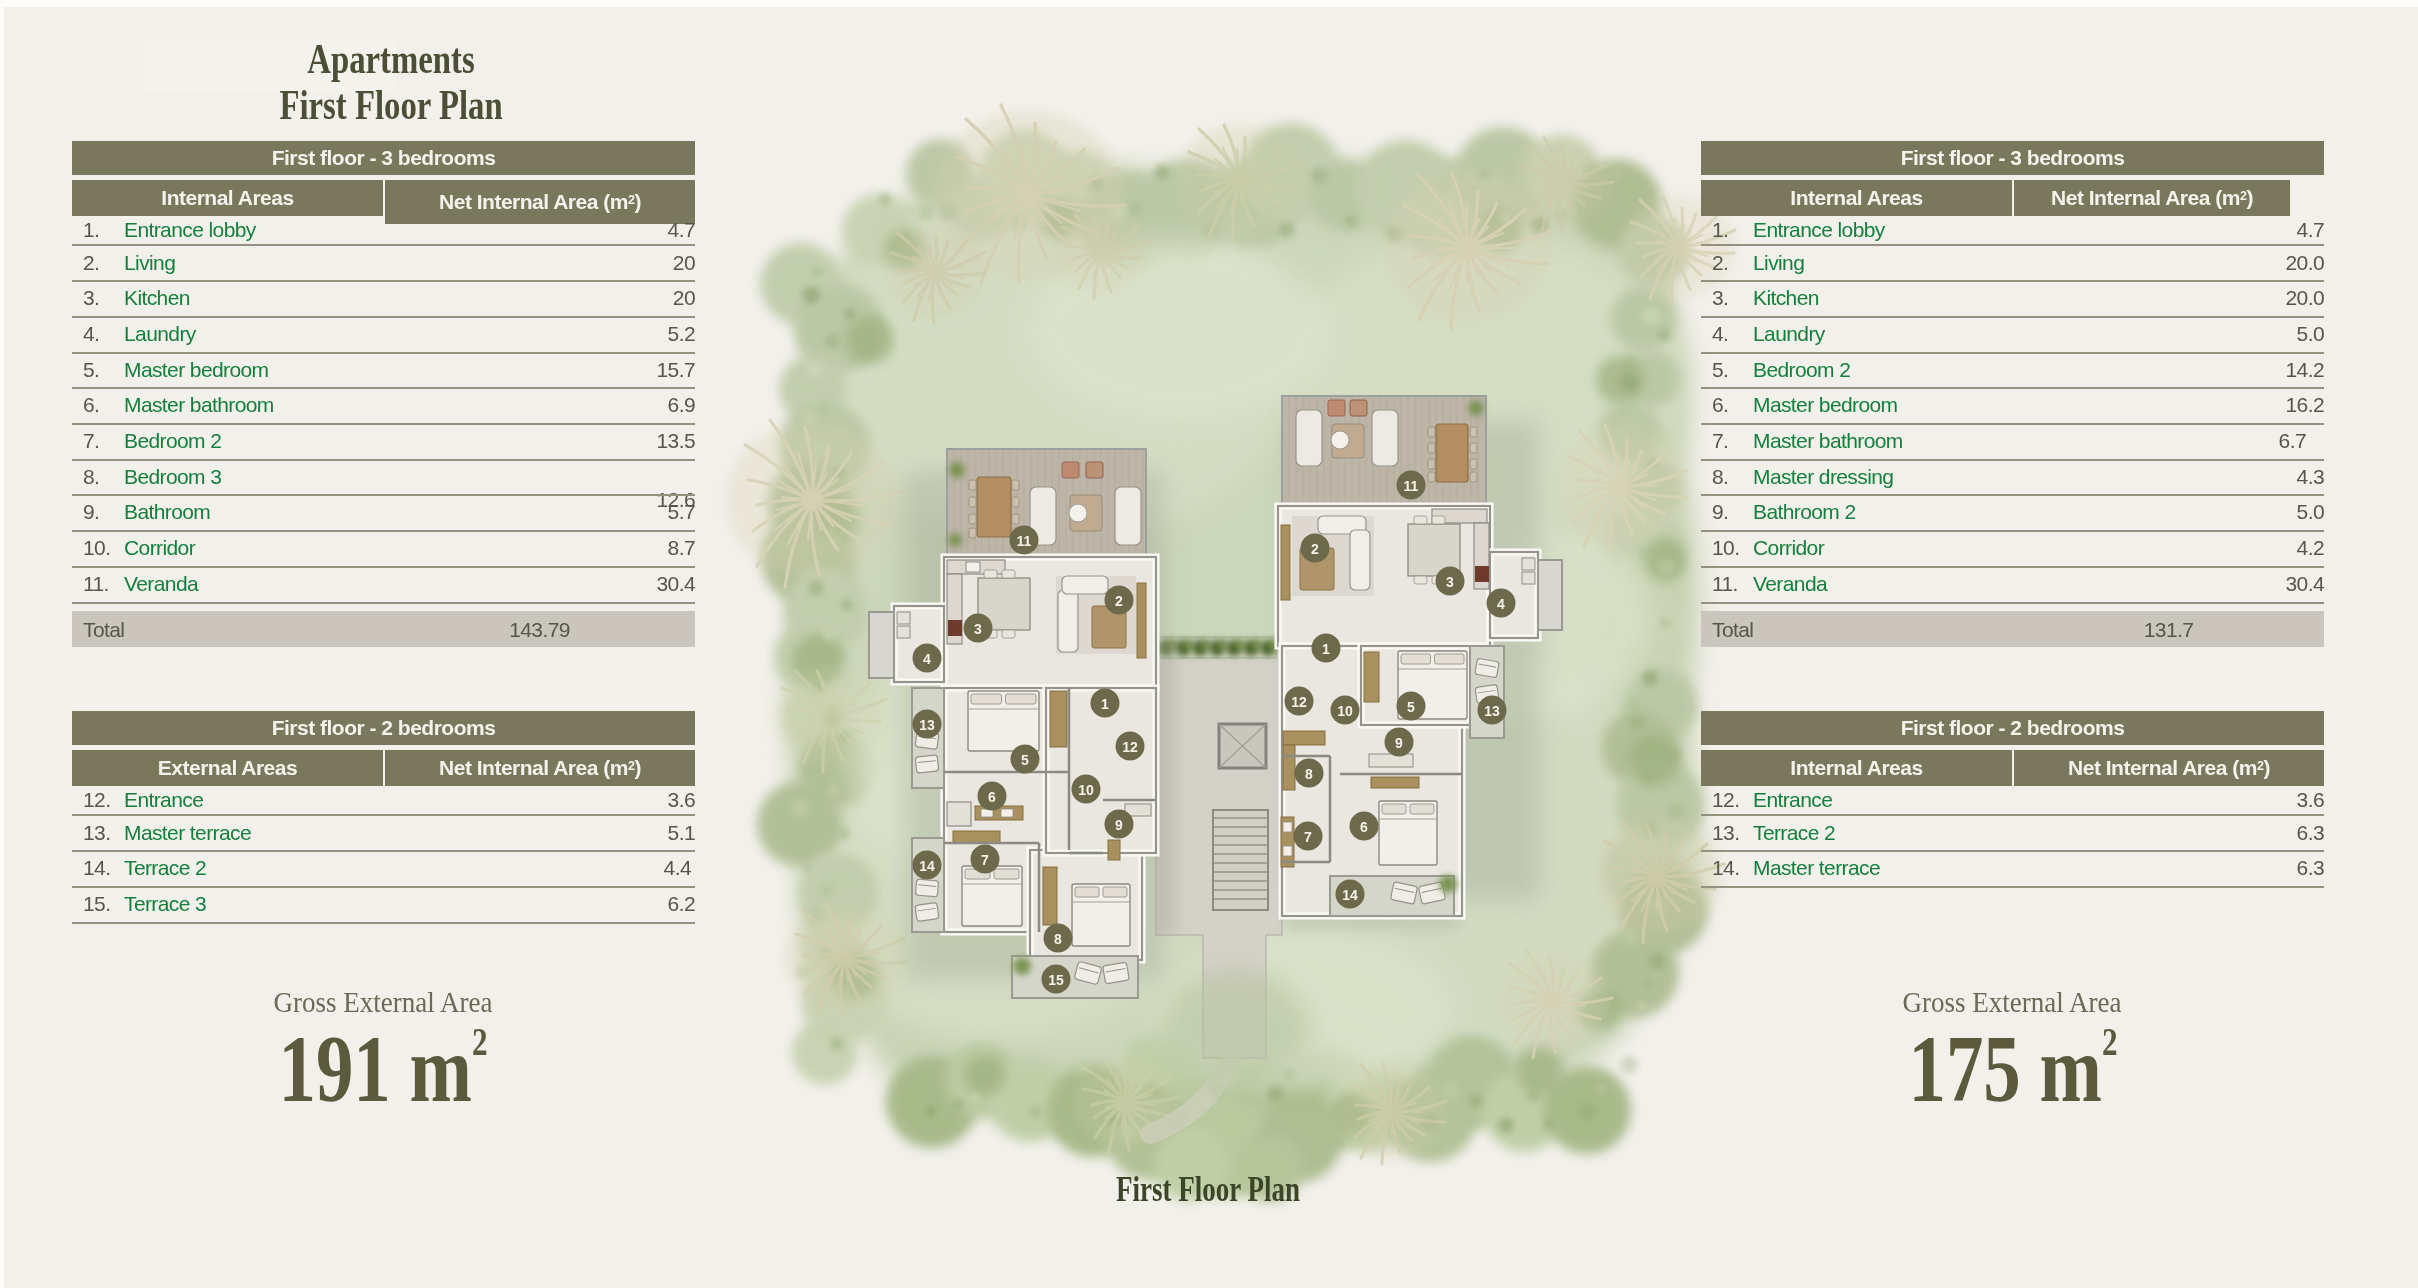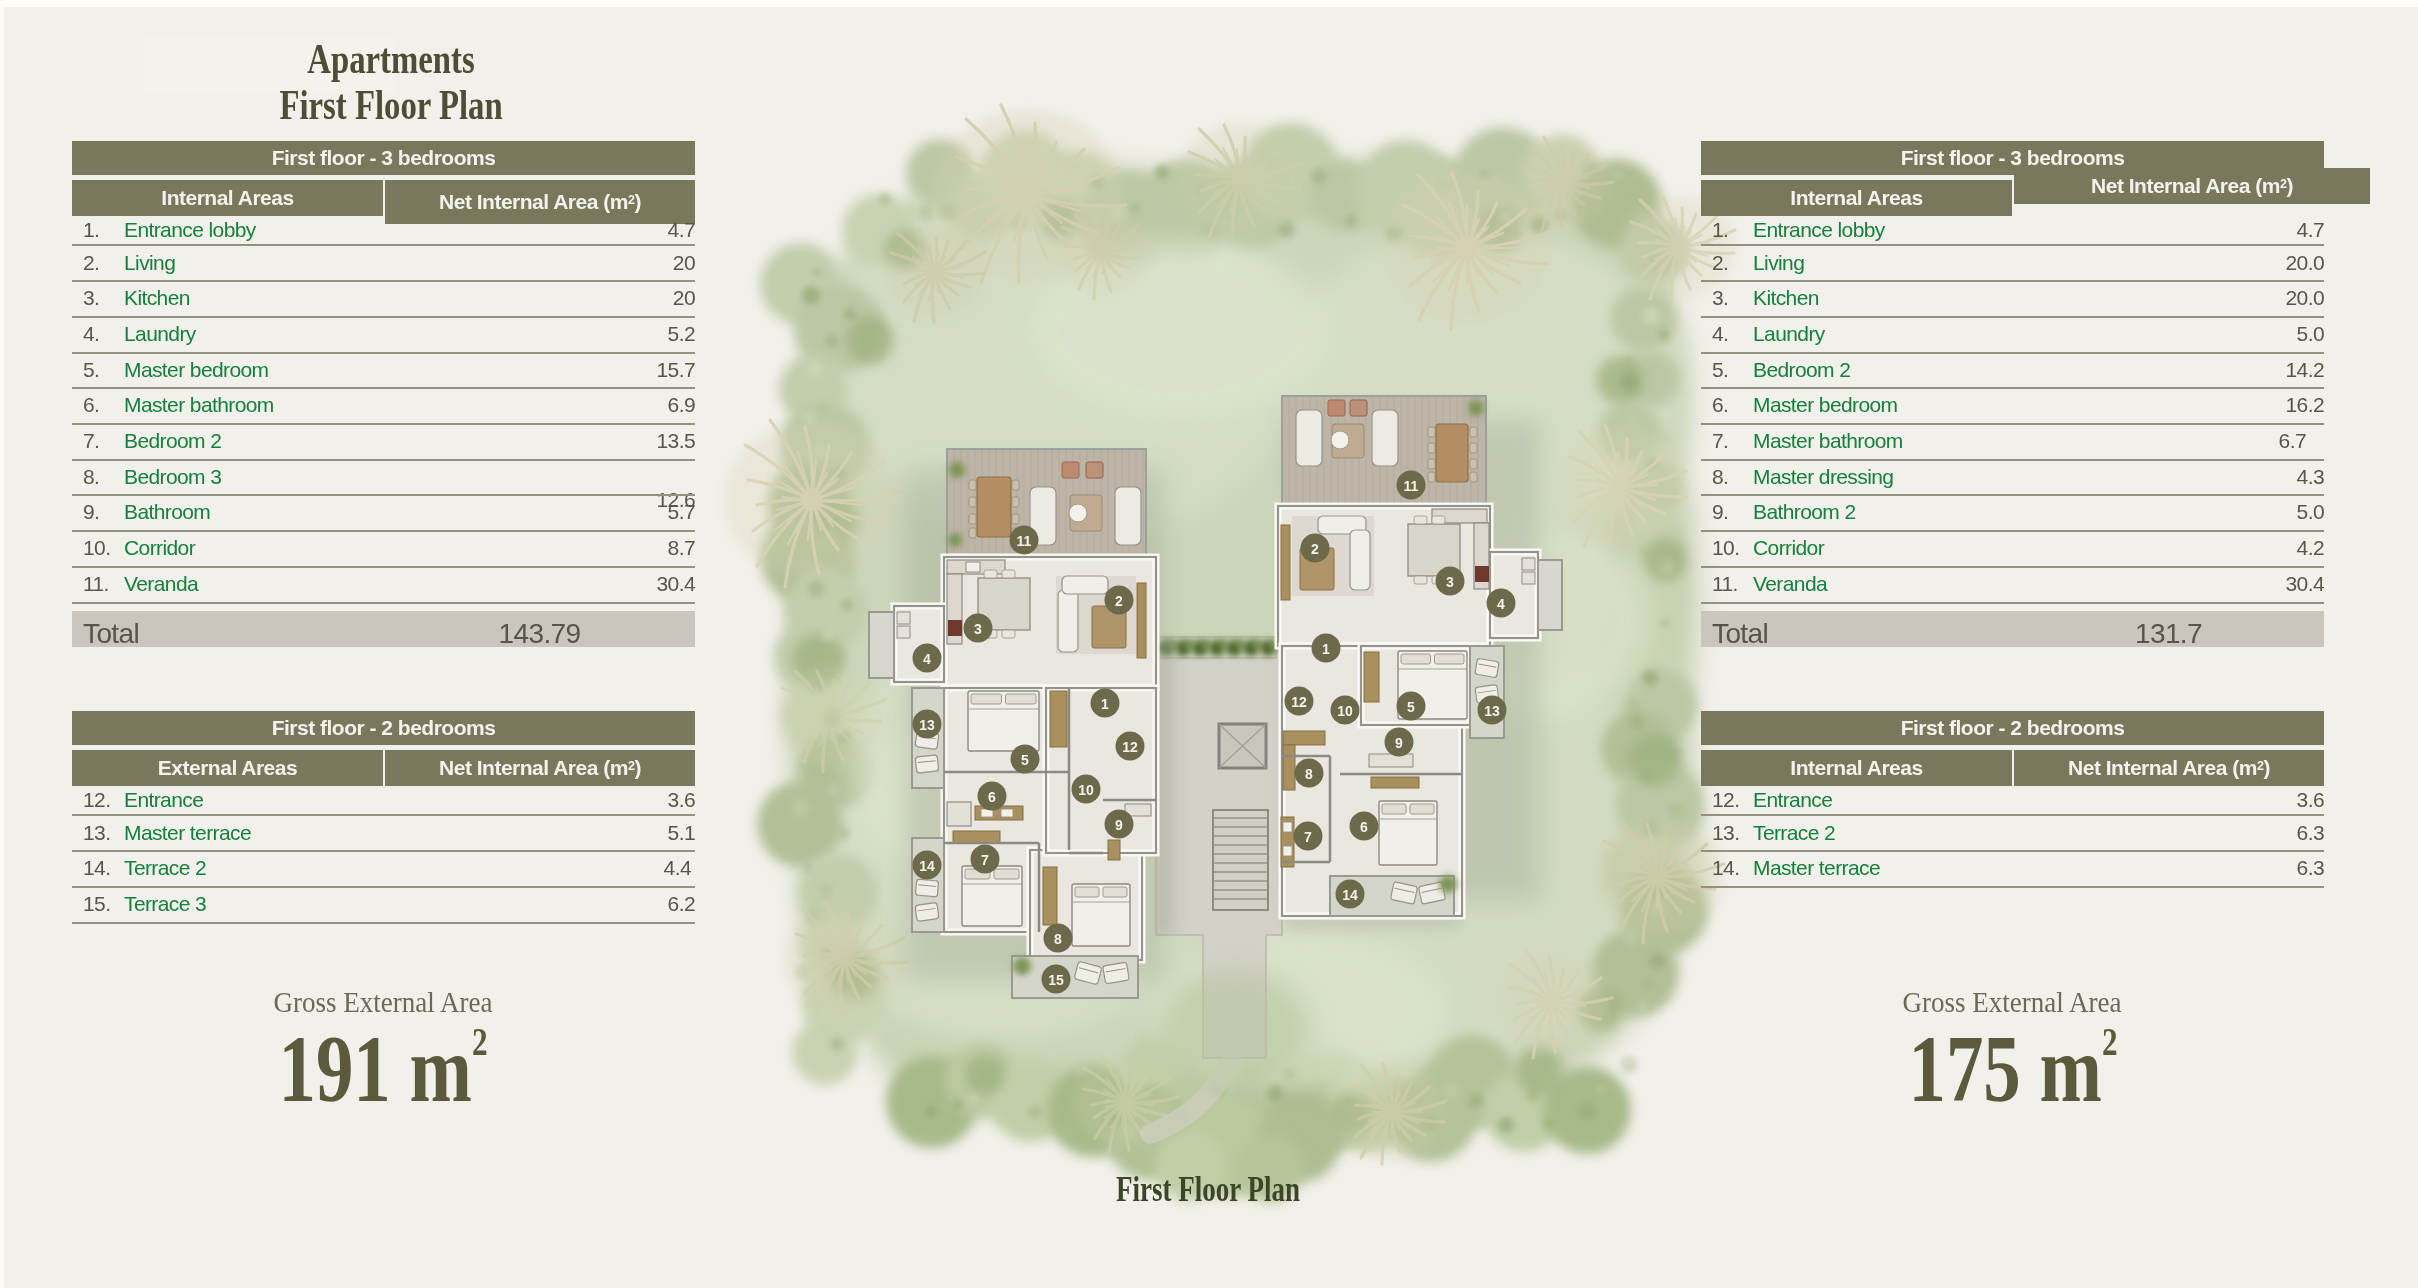--- a/index.html
+++ b/index.html
@@ -6,21 +6,21 @@
  font-family:"Liberation Sans",sans-serif;overflow:hidden}
 .abs{position:absolute}
 .band{position:absolute;background:#7a785c;color:#f4f2ec;font-weight:bold;
  font-size:21px;letter-spacing:-0.5px;display:flex;align-items:center;justify-content:center}
 .cellL{position:absolute;background:#7a785c;color:#f4f2ec;font-weight:bold;
  font-size:21px;letter-spacing:-0.5px;display:flex;align-items:center;justify-content:center}
 .num{position:absolute;color:#56564b;font-size:21px;letter-spacing:-0.6px}
 .lbl{position:absolute;color:#15803d;font-size:21px;letter-spacing:-0.6px}
 .val{position:absolute;color:#56564b;font-size:21px;letter-spacing:-0.6px;text-align:right}
 .hr{position:absolute;height:2px;background:#94917e}
-.total{position:absolute;background:#cbc6bd;color:#55554a;font-size:28px;letter-spacing:-0.6px}
+.total{position:absolute;background:#cbc6bd;color:#55554a;font-size:21px;letter-spacing:-0.6px}
 sup{font-size:60%;vertical-align:super;line-height:0;position:relative;top:-0.18em}
 </style></head><body>
 
 <svg class="abs" style="left:0;top:0" width="2418" height="1288" viewBox="0 0 2418 1288">
 <defs>
 <filter id="blur6" x="-60%" y="-60%" width="220%" height="220%">
         <feGaussianBlur stdDeviation="6"></feGaussianBlur>
       </filter>
 <filter id="blur12" x="-60%" y="-60%" width="220%" height="220%">
         <feGaussianBlur stdDeviation="12"></feGaussianBlur>
@@ -1469,21 +1469,21 @@
 
 <div class="total abs" style="left:72px;top:611px;width:623px;height:36px">
     <span style="position:absolute;left:11px;top:7px">Total</span>
     <span style="position:absolute;left:312px;width:311px;text-align:center;top:7px">143.79</span>
   </div>
 
 <div class="band" style="left:1701px;top:141px;width:623px;height:34px">First floor - 3 bedrooms</div>
 
 <div class="cellL" style="left:1701px;top:180px;width:311px;height:36px">Internal Areas</div>
 
-<div class="cellL" style="left:2014px;top:168px;width:356px;height:36px">Net Internal Area (m<sup>2</sup>)</div>
+<div class="cellL" style="left:2014px;top:180px;width:276px;height:36px">Net Internal Area (m<sup>2</sup>)</div>
 
 <div class="num abs" style="left:1712px;top:215px;width:40px;height:30px;line-height:30px">1.</div>
 <div class="lbl abs" style="left:1753px;top:215px;height:30px;line-height:30px">Entrance lobby</div>
 <div class="val abs" style="left:2013px;top:215px;width:311px;height:30px;line-height:30px">4.7</div>
 <div class="hr" style="left:1701px;top:244px;width:623px"></div>
 
 <div class="num abs" style="left:1712px;top:247.5px;width:40px;height:30px;line-height:30px">2.</div>
 <div class="lbl abs" style="left:1753px;top:247.5px;height:30px;line-height:30px">Living</div>
 <div class="val abs" style="left:2013px;top:247.5px;width:311px;height:30px;line-height:30px">20.0</div>
 <div class="hr" style="left:1701px;top:280px;width:623px"></div>

